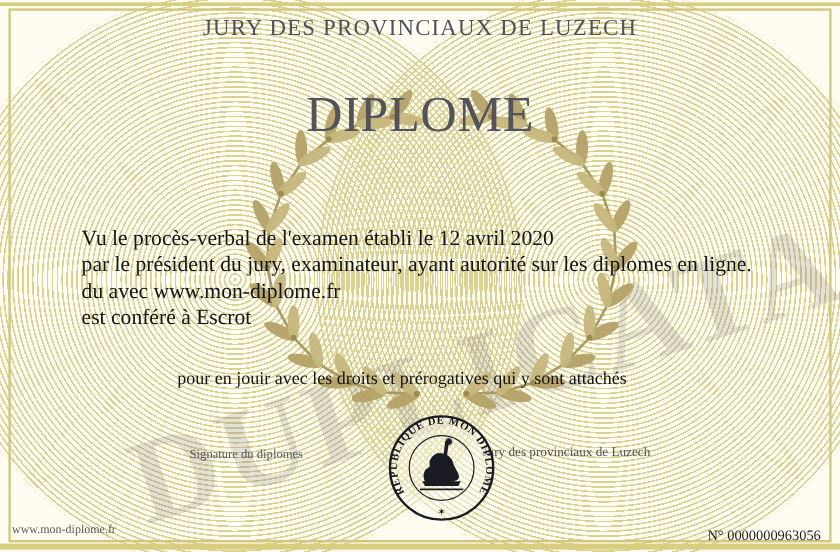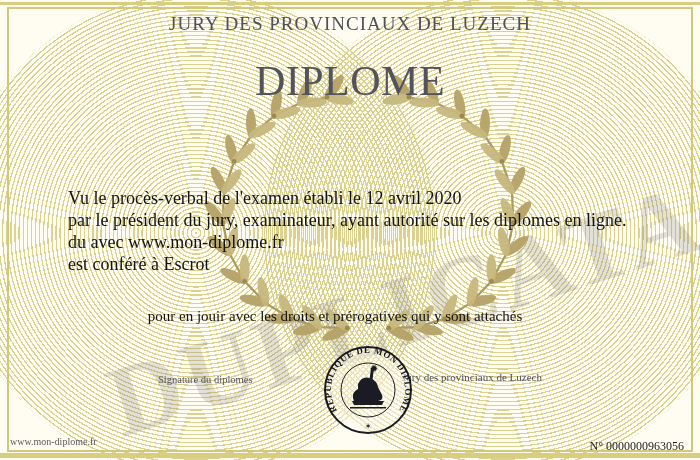--- a/index.html
+++ b/index.html
@@ -36,21 +36,21 @@
   }
 
   .header{
     position:absolute; top:13px; left:0; right:0; text-align:center;
     font-size:19px; letter-spacing:1px; color:#50505a;
   }
   .title{
     position:absolute; left:0; right:0; text-align:center;
     font-size:42px; letter-spacing:0.5px; color:#53535c; line-height:1;
   }
-  .t1{ top:60px; }
+  .t1{ top:75px; }
   .t2{ top:117px; }
 
   .body-text{
     position:absolute; left:68px; top:187px;
     font-size:18px; line-height:22px; color:#131313;
   }
   .rights{
     position:absolute; left:0; right:30px; top:308px; text-align:center;
     font-size:15px; color:#131313;
   }

